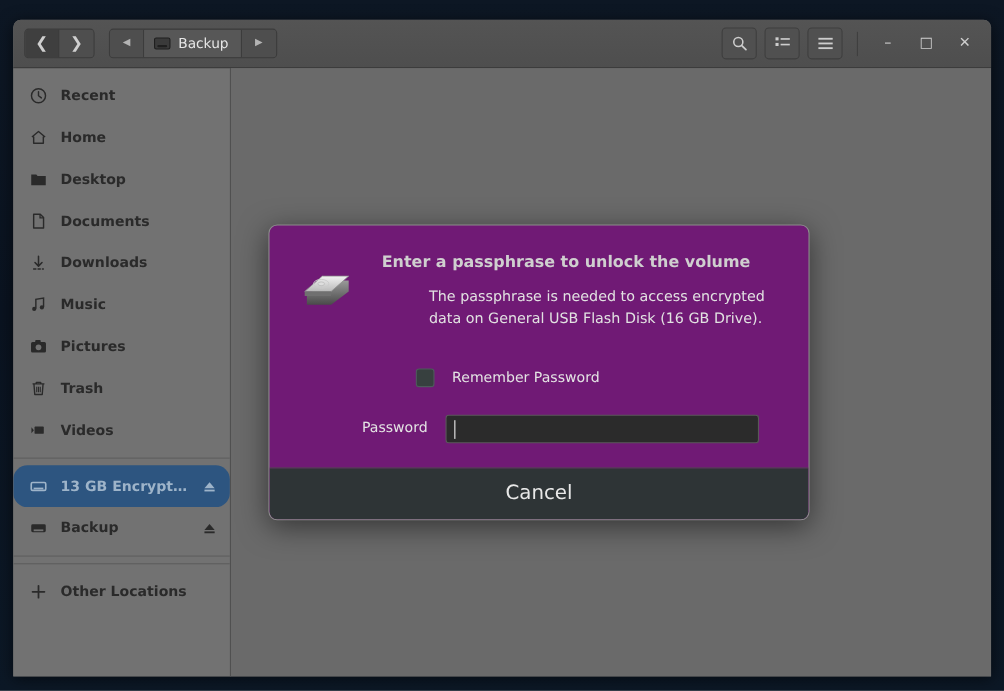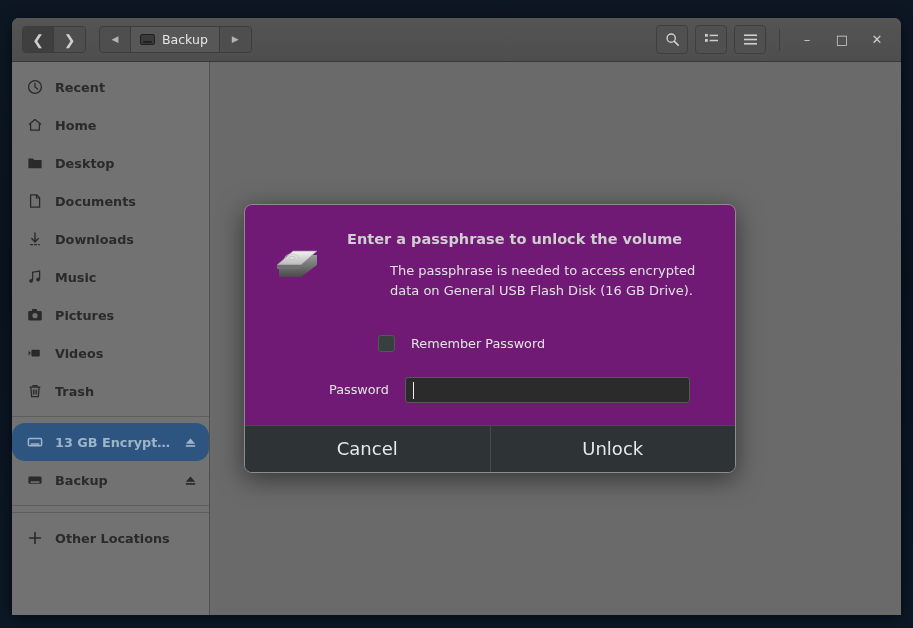--- a/index.html
+++ b/index.html
@@ -361,35 +361,35 @@
               <rect x="5" y="2.1" width="5" height="2.4" rx="0.8" fill="currentColor"></rect>
               <circle cx="8" cy="8.7" r="2.6" fill="#727272"></circle>
             </svg>
         </span>
         <span class="lbl">Pictures</span>
       </div>
 
       <div class="srow">
         <span class="ic">
           <svg width="16" height="16" viewBox="0 0 16 16">
+              <path d="M2.6 4h10.8M6 4V2.6h4V4M3.9 4.6l.7 9h6.8l.7-9" fill="none" stroke="currentColor" stroke-width="1.25" stroke-linejoin="round"></path>
+              <path d="M6.4 6.6v5M8 6.6v5M9.6 6.6v5" stroke="currentColor" stroke-width="1"></path>
+            </svg>
+        </span>
+        <span class="lbl">Trash</span>
+      </div>
+
+      <div class="srow">
+        <span class="ic">
+          <svg width="16" height="16" viewBox="0 0 16 16">
               <rect x="4.4" y="4.8" width="8.4" height="6.6" rx="0.8" fill="currentColor"></rect>
               <path d="M1.6 5.4v5.4l2.2-2.7z" fill="currentColor"></path>
             </svg>
         </span>
         <span class="lbl">Videos</span>
-      </div>
-
-      <div class="srow">
-        <span class="ic">
-          <svg width="16" height="16" viewBox="0 0 16 16">
-              <path d="M2.6 4h10.8M6 4V2.6h4V4M3.9 4.6l.7 9h6.8l.7-9" fill="none" stroke="currentColor" stroke-width="1.25" stroke-linejoin="round"></path>
-              <path d="M6.4 6.6v5M8 6.6v5M9.6 6.6v5" stroke="currentColor" stroke-width="1"></path>
-            </svg>
-        </span>
-        <span class="lbl">Trash</span>
       </div>
 
       <div class="ssep"></div>
 
       <div class="srow selected">
         <span class="ic">
           <svg width="16" height="16" viewBox="0 0 16 16">
               <rect x="1.4" y="4.6" width="13.2" height="7.2" rx="1.3" fill="none" stroke="currentColor" stroke-width="1.5"></rect>
               <rect x="3.6" y="9.3" width="8.8" height="1.5" fill="currentColor"></rect>
             </svg>
@@ -480,19 +480,16 @@
         <div id="pw-input">
           <span id="pw-caret"></span>
         </div>
       </div>
     </div>
 
     <div id="dlg-actions">
       <div class="dbtn">
         <span>Cancel</span>
       </div>
-      <div class="dbtn">
-        <span>Unlock</span>
-      </div>
     </div>
   </div>
 
 </div>
 
 </body></html>

